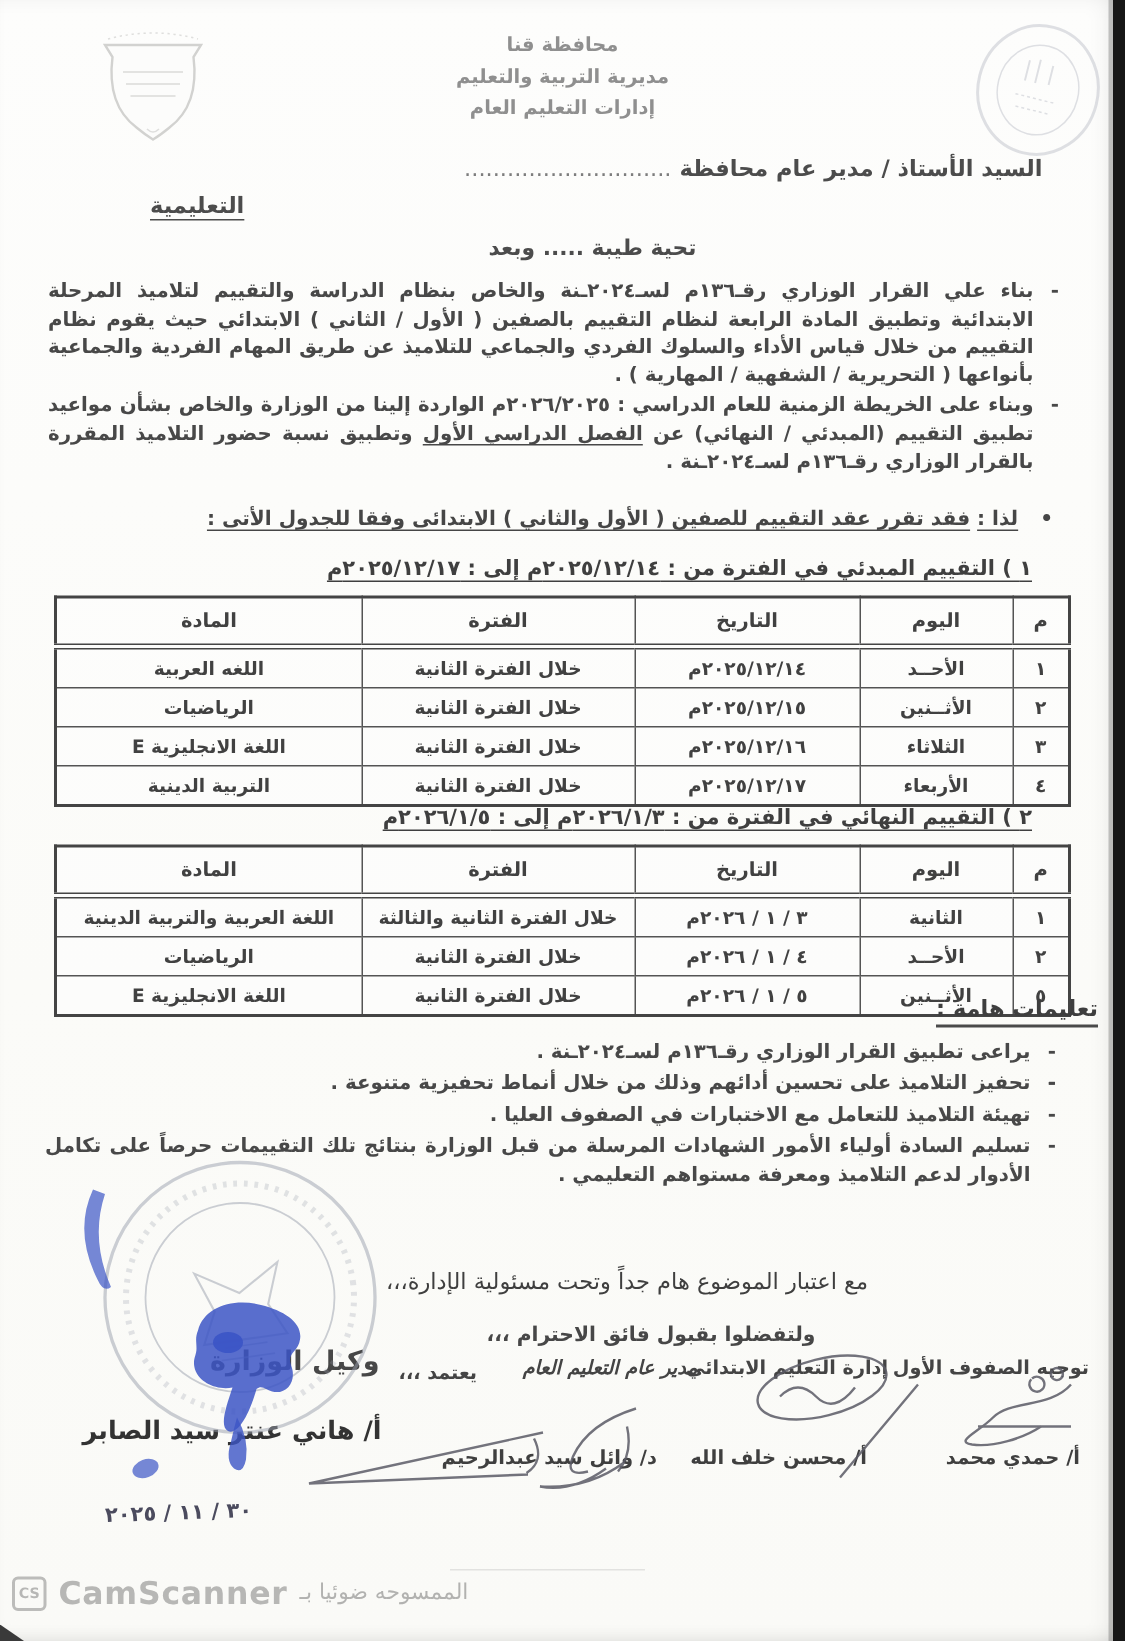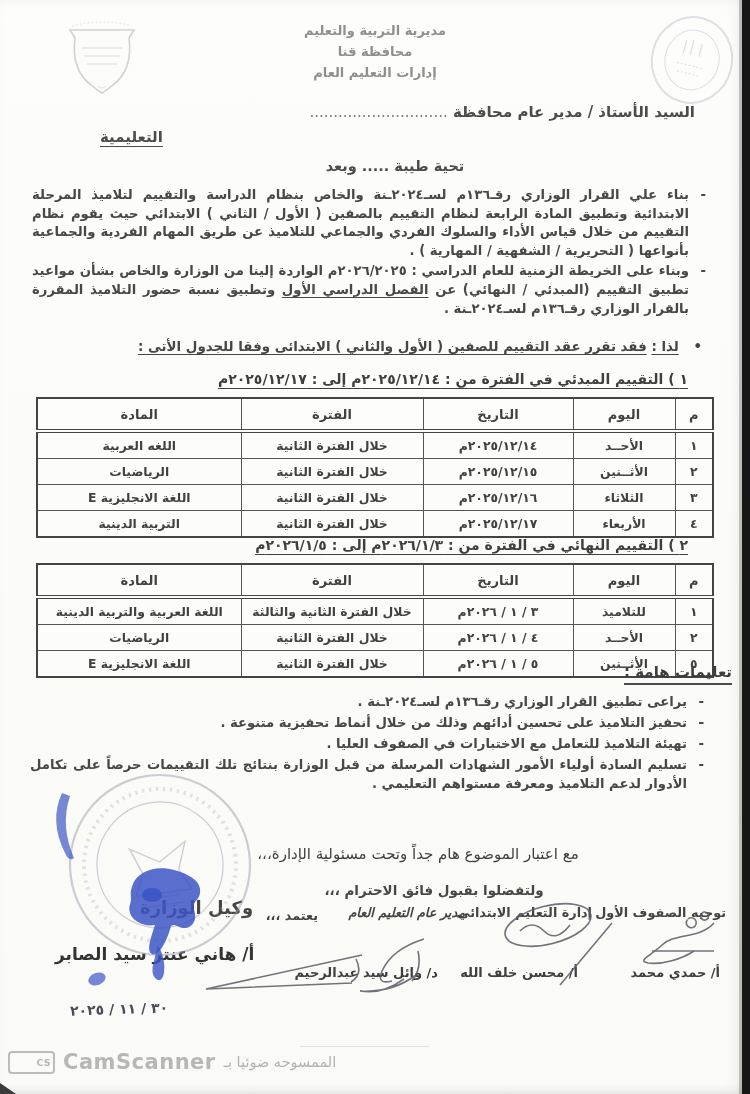--- a/index.html
+++ b/index.html
@@ -58,21 +58,21 @@
   .sig-name{top:965px;font-size:13px;font-weight:bold;color:#3f3f3f;white-space:nowrap;}
   .name-0{right:30px;}
   .name-1{right:172px;}
   .name-2{right:312px;}
   .name-3{left:55px;top:944px;font-size:17px;color:#333;}
   .hand-date{left:70px;top:1001px;font-size:14px;color:#4b4b5e;transform:rotate(-2deg);letter-spacing:2px;font-weight:600;}
   
   .footer-line{top:1046px;left:300px;width:130px;height:1px;background:#e2e2e0;}
   .footer{top:1050px;left:8px;display:flex;direction:ltr;align-items:center;gap:8px;color:#b7b7b5;}
   .cs-box{width:19px;height:19px;border:2px solid #bcbcba;border-radius:4px;font-size:9.5px;font-weight:bold;
-          display:flex;align-items:center;justify-content:center;color:#b7b7b5;padding-left:24px;}
+          display:flex;align-items:center;justify-content:center;color:#b7b7b5;}
   .cs-brand{font-size:21px;font-weight:600;letter-spacing:.5px;}
   .cs-ar{font-size:14.5px;direction:rtl;color:#b2b2b0;}
   
   .edge-right{top:0;right:0;width:8px;height:1094px;background:#171717;}
   .edge-right-shade{top:0;right:8px;width:3px;height:1094px;background:rgba(40,40,40,.25);}
   .corner-bl{left:0;bottom:0;width:16px;height:11px;background:#3a3a3a;clip-path:polygon(0 100%,0 0,100% 100%);}
   svg{display:block;}
   .overlay{pointer-events:none;}
 </style>
 </head>
@@ -92,22 +92,22 @@
   <svg class="abs" style="left:642px;top:12px;" width="100" height="98" viewBox="0 0 100 98">
     <g opacity="0.45" stroke="#b9bcc6" fill="none" transform="rotate(14 50 48)">
       <ellipse cx="50" cy="48" rx="40" ry="43" stroke-width="2"></ellipse>
       <ellipse cx="50" cy="48" rx="27" ry="30" stroke-width="1"></ellipse>
       <path d="M40 30 v14 M47 28 v16 M56 30 v13" stroke-width="1.3"></path>
       <path d="M36 54 h28 M38 62 h24" stroke-width="1" stroke-dasharray="2 2"></path>
     </g>
   </svg>
 
   <div class="abs hdr-center">
+    <div>محافظة قنا</div>
     <div>مديرية التربية والتعليم</div>
-    <div>محافظة قنا</div>
     <div>إدارات التعليم العام</div>
   </div>
 
   <div class="abs salutation">
     <span>السيد الأستاذ / مدير عام محافظة</span>
     <span class="dots">.............................</span>
   </div>
   <div class="abs salut-suffix">التعليمية</div>
 
   <div class="abs greeting">تحية طيبة ..... وبعد</div>
@@ -189,21 +189,21 @@
     <tbody>
         <tr>
       <th>م</th>
       <th>اليوم</th>
       <th>التاريخ</th>
       <th>الفترة</th>
       <th>المادة</th>
     </tr>
     <tr>
       <td>١</td>
-      <td>للتلاميذ</td>
+      <td>الثانية</td>
       <td>٣ / ١ / ٢٠٢٦م</td>
       <td>خلال الفترة الثانية والثالثة</td>
       <td>اللغة العربية والتربية الدينية</td>
     </tr>
     <tr>
       <td>٢</td>
       <td>الأحــد</td>
       <td>٤ / ١ / ٢٠٢٦م</td>
       <td>خلال الفترة الثانية</td>
       <td>الرياضيات</td>

